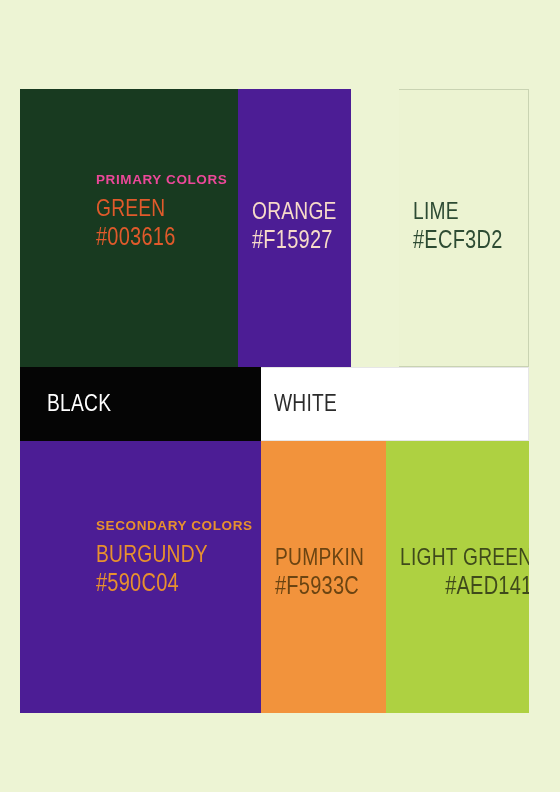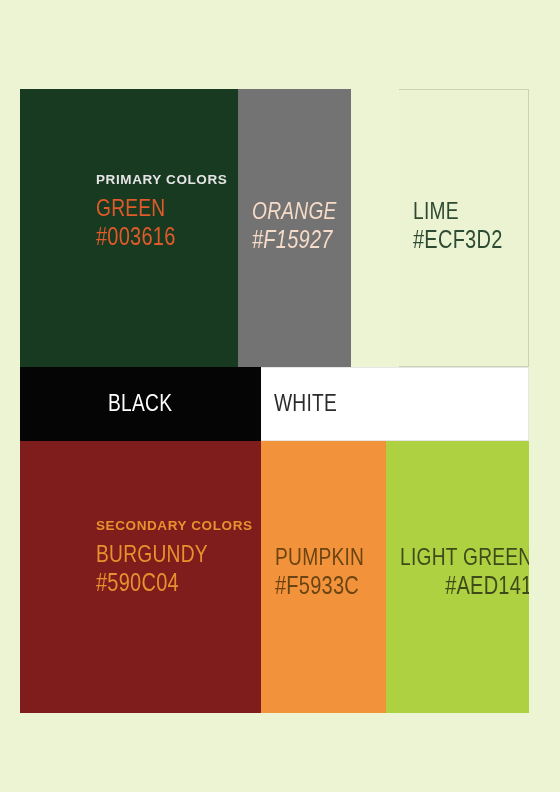--- a/index.html
+++ b/index.html
@@ -82,27 +82,26 @@
   }
 
   
   #swatch-green {
     background: #183a20;
   }
   #green-text {
     left: 76px;
     top: 84px;
   }
-  #green-text .eyebrow { color: #e5e5e5; }
+  #green-text .eyebrow { color: #ec4899; }
   #green-text .cname,
   #green-text .chex    { color: #e05a2b; }
 
   #swatch-orange {
-    background: #737373;
-    font-style: italic;
+    background: #4c1d95;
   }
   #orange-text {
     left: 14px;
     top: 110px;
   }
   #orange-text .cname,
   #orange-text .chex { color: #f7dbc9; }
 
   #swatch-lime {
     background: #ecf3d2;
@@ -115,21 +114,22 @@
     top: 109px;
   }
   #lime-text .cname,
   #lime-text .chex { color: #2d4b33; }
 
   
   #swatch-black {
     background: #050505;
     display: flex;
     align-items: center;
-    justify-content: center;
+    justify-content: flex-start;
+    padding-left: 19px;
   }
   #swatch-white {
     background: #ffffff;
     border: 1px solid #e6e6e6;
     border-left: none;
     display: flex;
     align-items: center;
     width: 268px;
   }
   .neutral-label {
@@ -146,21 +146,21 @@
   }
   #white-label {
     color: #2b2b2b;
     transform-origin: left center;
     margin-left: 13px;
     padding-bottom: 2px;
   }
 
   
   #swatch-burgundy {
-    background: #7f1d1d;
+    background: #4c1d95;
   }
   #burgundy-text {
     left: 76px;
     top: 78px;
   }
   #burgundy-text .eyebrow { color: #e8912e; }
   #burgundy-text .cname,
   #burgundy-text .chex    { color: #e8912e; }
 
   #swatch-pumpkin {

